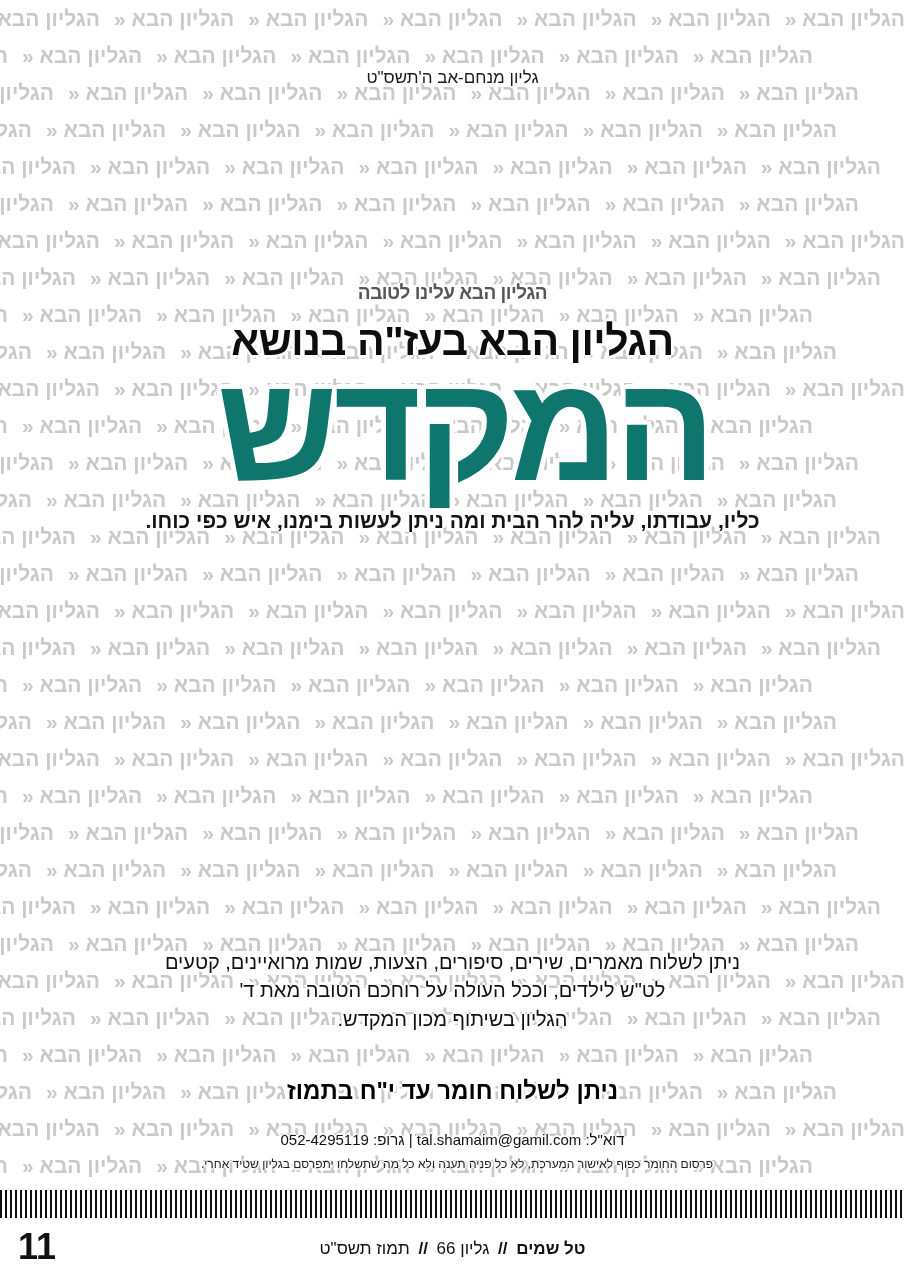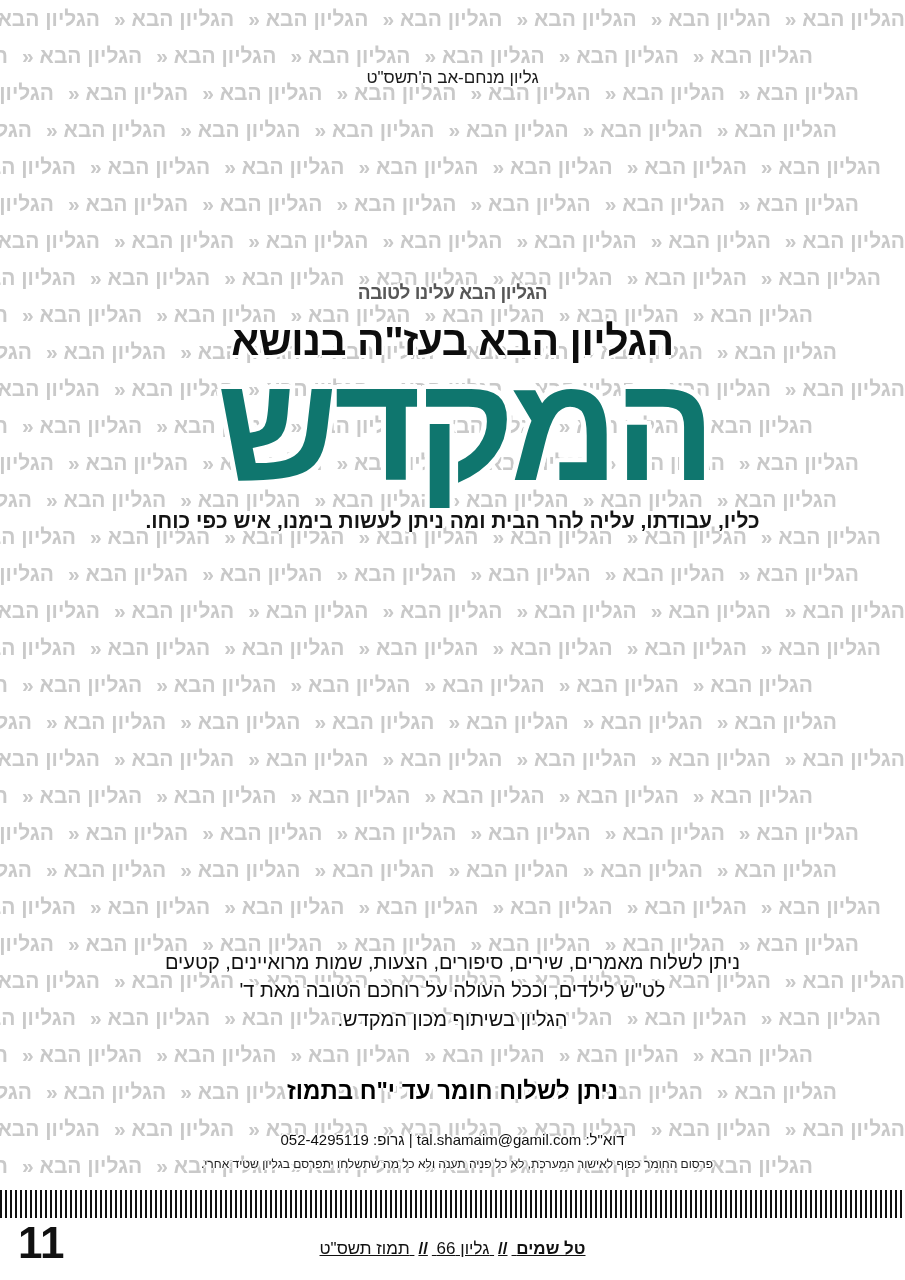--- a/index.html
+++ b/index.html
@@ -197,29 +197,28 @@
     width: 100%;
     display: flex;
     align-items: center;
     justify-content: center;
     position: relative;
     font-size: 17px;
     color: #111;
   }
   .footer-text {
     white-space: nowrap;
-    text-decoration: underline;
   }
   .footer-text .brand { font-weight: 700; }
   .footer-text .sep { margin: 0 4px; font-weight: 700; }
   .page-number {
     position: absolute;
     left: 18px;
     bottom: -6px;
-    font-size: 44px;
+    font-size: 36px;
     font-weight: 700;
     color: #111;
     line-height: 1;
   }
 </style>
 </head>
 <body>
 
 <div class="page">
 

